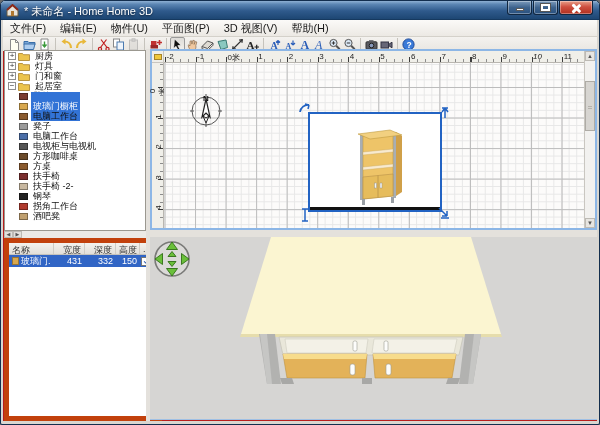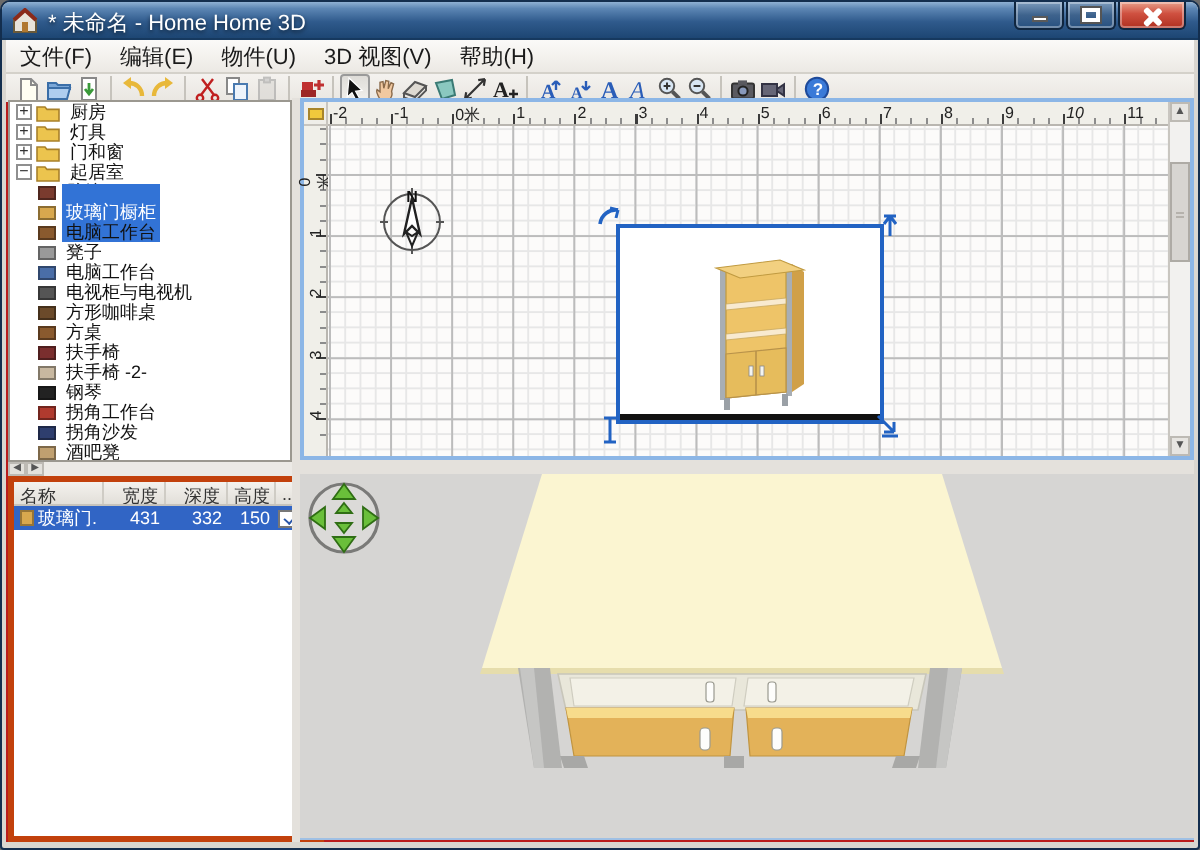--- a/index.html
+++ b/index.html
@@ -43,21 +43,21 @@
   .fitem-ico{flex:none;width:9px;height:7px;border:1px solid rgba(0,0,0,.35);margin-right:3px;}
   .t-label{padding:8px 2px;}
   .t-label.sel{background:#3273d6;color:#fff;}
   #tree-vscroll{position:absolute;right:1px;top:30px;width:11px;height:181px;background:#f2f1ef;border:1px solid #c9c6c0;}
   .sb-arrow{position:absolute;left:0;right:0;height:10px;background:#e7e5e1;border:1px solid #bdbab4;color:#555;font-size:6px;line-height:9px;text-align:center;}
   .sb-thumb{position:absolute;left:0;right:0;background:#d7d5d1;border:1px solid #aeaba5;}
   .sb-grip{position:absolute;left:2px;right:2px;top:50%;height:4px;background:repeating-linear-gradient(#b5b2ac 0 1px,transparent 1px 2px);}
   #tree-hscroll{position:absolute;left:1px;top:211px;width:142px;height:7px;background:#eceae6;display:flex;}
   .hsb-btn{width:9px;height:7px;background:#e3e1dc;border:1px solid #bdbab4;font-size:5px;line-height:5px;text-align:center;color:#555;}
   
-  #ftable{position:absolute;left:1px;top:218px;width:158px;bottom:0;background:#fff;border:3px solid #c2410c;font-size:9px;}
+  #ftable{position:absolute;left:1px;top:218px;width:158px;bottom:0;background:#fff;border:5px solid #c2410c;font-size:9px;}
   #fhead{display:flex;height:12px;background:linear-gradient(#f4f2ee,#e2dfd9);border-bottom:1px solid #c6c3bc;color:#333;}
   #fhead .hc{border-right:1px solid #cfccc5;padding:1px 3px;overflow:hidden;white-space:nowrap;}
   .frow{display:flex;height:12px;align-items:center;}
   .frow.sel{background:#3165c5;color:#fff;}
   .fc{padding:0 3px;overflow:hidden;white-space:nowrap;}
   .num{text-align:right;}
   .cbx{width:9px;height:9px;background:#fff;border:1px solid #777;position:relative;margin:0 auto;}
   .cbx.on:after{content:"";position:absolute;left:1.5px;top:1.5px;width:5px;height:2.5px;border-left:1.5px solid #2a56a8;border-bottom:1.5px solid #2a56a8;transform:rotate(-48deg);}
   
   #vsplit{position:absolute;left:143px;top:29px;width:4px;bottom:0;background:#e4e1dc;}
@@ -114,20 +114,21 @@
           <div class="glyph-close"></div>
         </div>
     </div>
   </div>
 
   <div id="client">
     <div id="menubar">
         <span class="menu-item">文件(F)</span>
         <span class="menu-item">编辑(E)</span>
         <span class="menu-item">物件(U)</span>
+        <span class="menu-item">平面图(P)</span>
         <span class="menu-item">3D 视图(V)</span>
         <span class="menu-item">帮助(H)</span>
       </div>
     <div id="toolbar">
         <div class="tb">
           <svg viewBox="0 0 13 13">
             <path d="M2.5 1.5h5l3 3v8h-8z" fill="#fffef2" stroke="#8a8a8a"></path>
             <path d="M7.5 1.5v3h3" fill="none" stroke="#8a8a8a"></path>
           </svg>
         </div>
@@ -346,24 +347,20 @@
           <div class="fitem-ico" style="background: rgb(200, 184, 160);"></div>
           <span class="t-label">扶手椅 -2-</span>
         </div>
         <div class="trow t-item">
           <div class="fitem-ico" style="background: rgb(34, 34, 34);"></div>
           <span class="t-label">钢琴</span>
         </div>
         <div class="trow t-item">
           <div class="fitem-ico" style="background: rgb(176, 58, 46);"></div>
           <span class="t-label">拐角工作台</span>
-        </div>
-        <div class="trow t-item">
-          <div class="fitem-ico" style="background: rgb(46, 62, 110);"></div>
-          <span class="t-label">拐角沙发</span>
         </div>
         <div class="trow t-item">
           <div class="fitem-ico" style="background: rgb(192, 160, 112);"></div>
           <span class="t-label">酒吧凳</span>
         </div>
       </div>
     <div id="tree-vscroll">
       <div class="sb-arrow" style="top:0">▲</div>
       <div class="sb-thumb" style="top:11px;height:58px;">
           <div class="sb-grip"></div>

